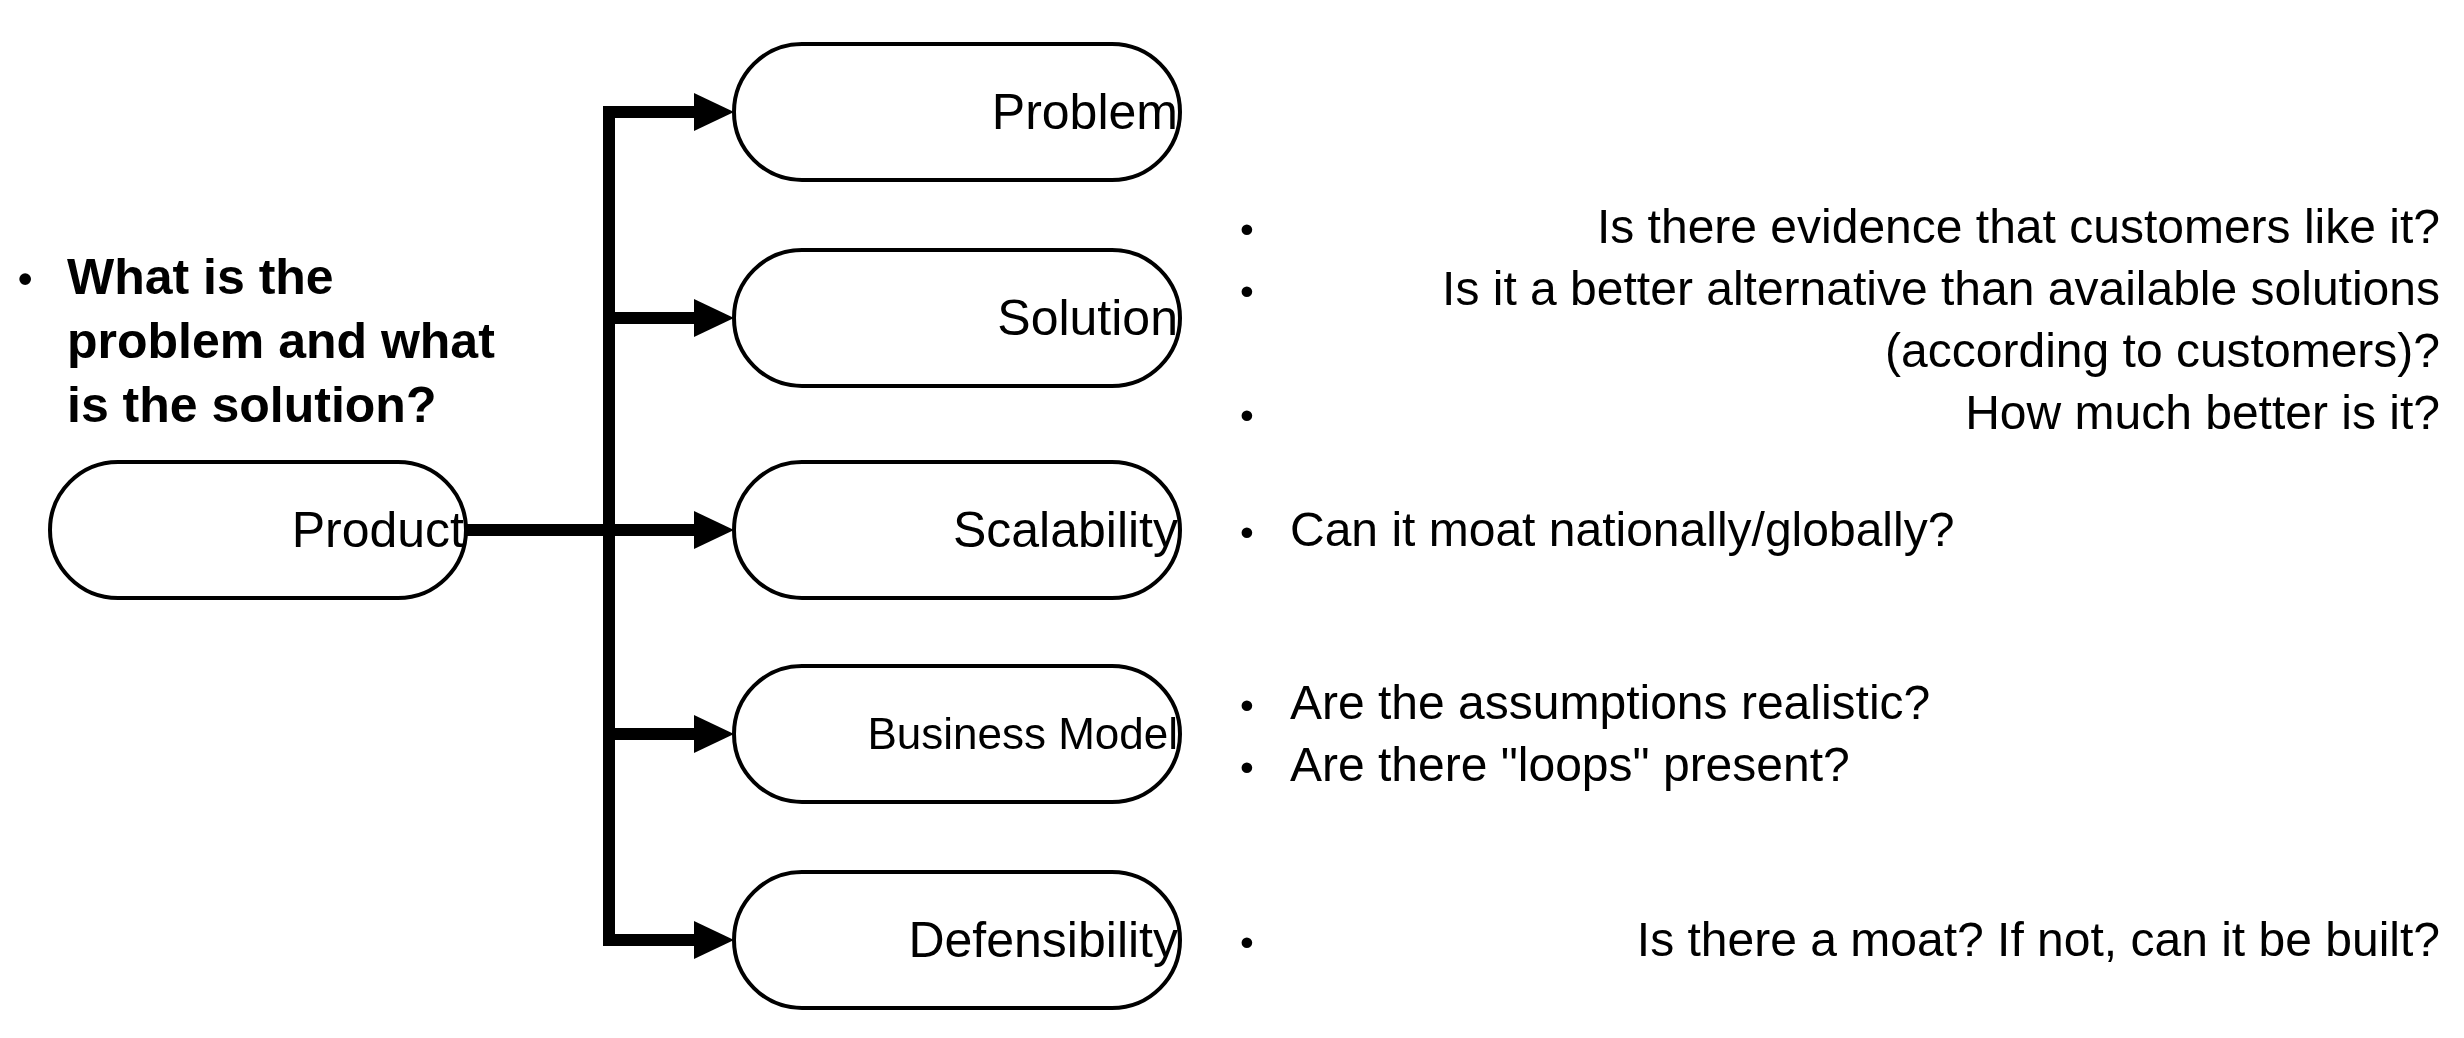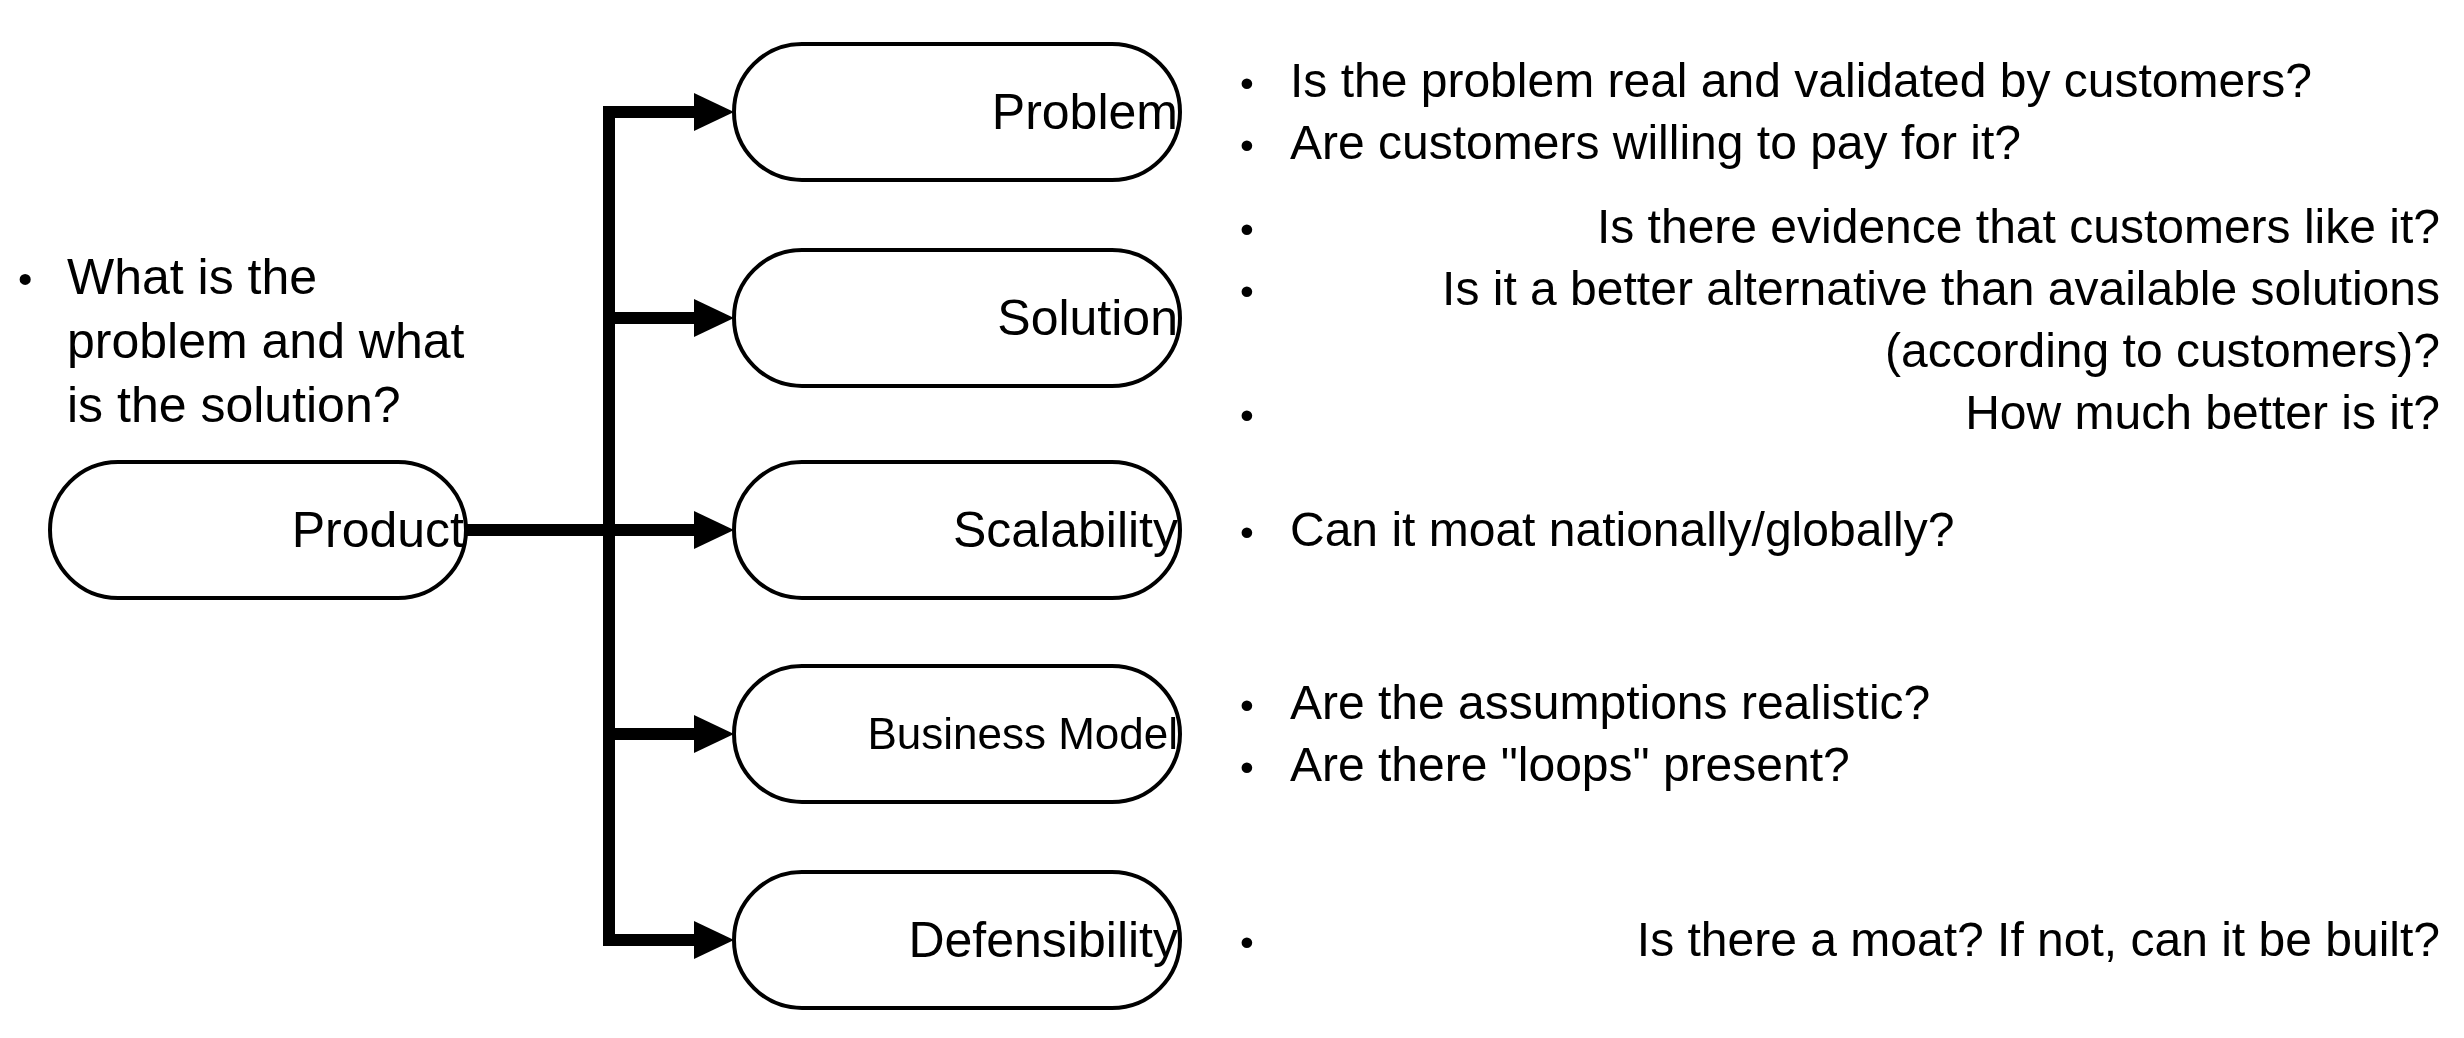--- a/index.html
+++ b/index.html
@@ -49,21 +49,21 @@
   .bullets--right{
     left:1240px;width:1200px;
     font-size:48px;line-height:62px;
   }
   .bullets--right li{padding-left:50px;}
   .bullets--right li::before{line-height:62px;padding-top:2px;}
   .bullets--left{
     left:18px;top:245px;width:520px;
     font-size:50px;line-height:64px;
   }
-  .bullets--left li{padding-left:49px;}
+  .bullets--left li{padding-left:49px;font-weight:bold;}
   .bullets--left li::before{line-height:64px;padding-top:2px;}
   .ul-problem{top:50px;}
   .ul-solution{top:196px;text-align:right;}
   .ul-scalability{top:499px;}
   .ul-businessmodel{top:672px;}
   .ul-defensibility{top:909px;text-align:right;}
   .pill-problem{left:732px;top:42px;}
   .pill-solution{left:732px;top:248px;}
   .pill-scalability{left:732px;top:460px;}
   .pill-businessmodel{left:732px;top:664px;}
@@ -115,24 +115,20 @@
   <div class="pill pill-scalability">
     <span class="pill-label">Scalability</span>
   </div>
   <div class="pill pill-businessmodel pill--smtext">
     <span class="pill-label">Business Model</span>
   </div>
   <div class="pill pill-defensibility">
     <span class="pill-label">Defensibility</span>
   </div>
 
-  <ul class="bullets bullets--right ul-problem">
-    <li>Is the problem real and validated by customers?</li>
-    <li>Are customers willing to pay for it?</li>
-  </ul>
 
   <ul class="bullets bullets--right ul-solution">
     <li>Is there evidence that customers like it?</li>
     <li>Is it a better alternative than available solutions
 (according to customers)?</li>
     <li>How much better is it?</li>
   </ul>
 
   <ul class="bullets bullets--right ul-scalability">
     <li>Can it moat nationally/globally?</li>

